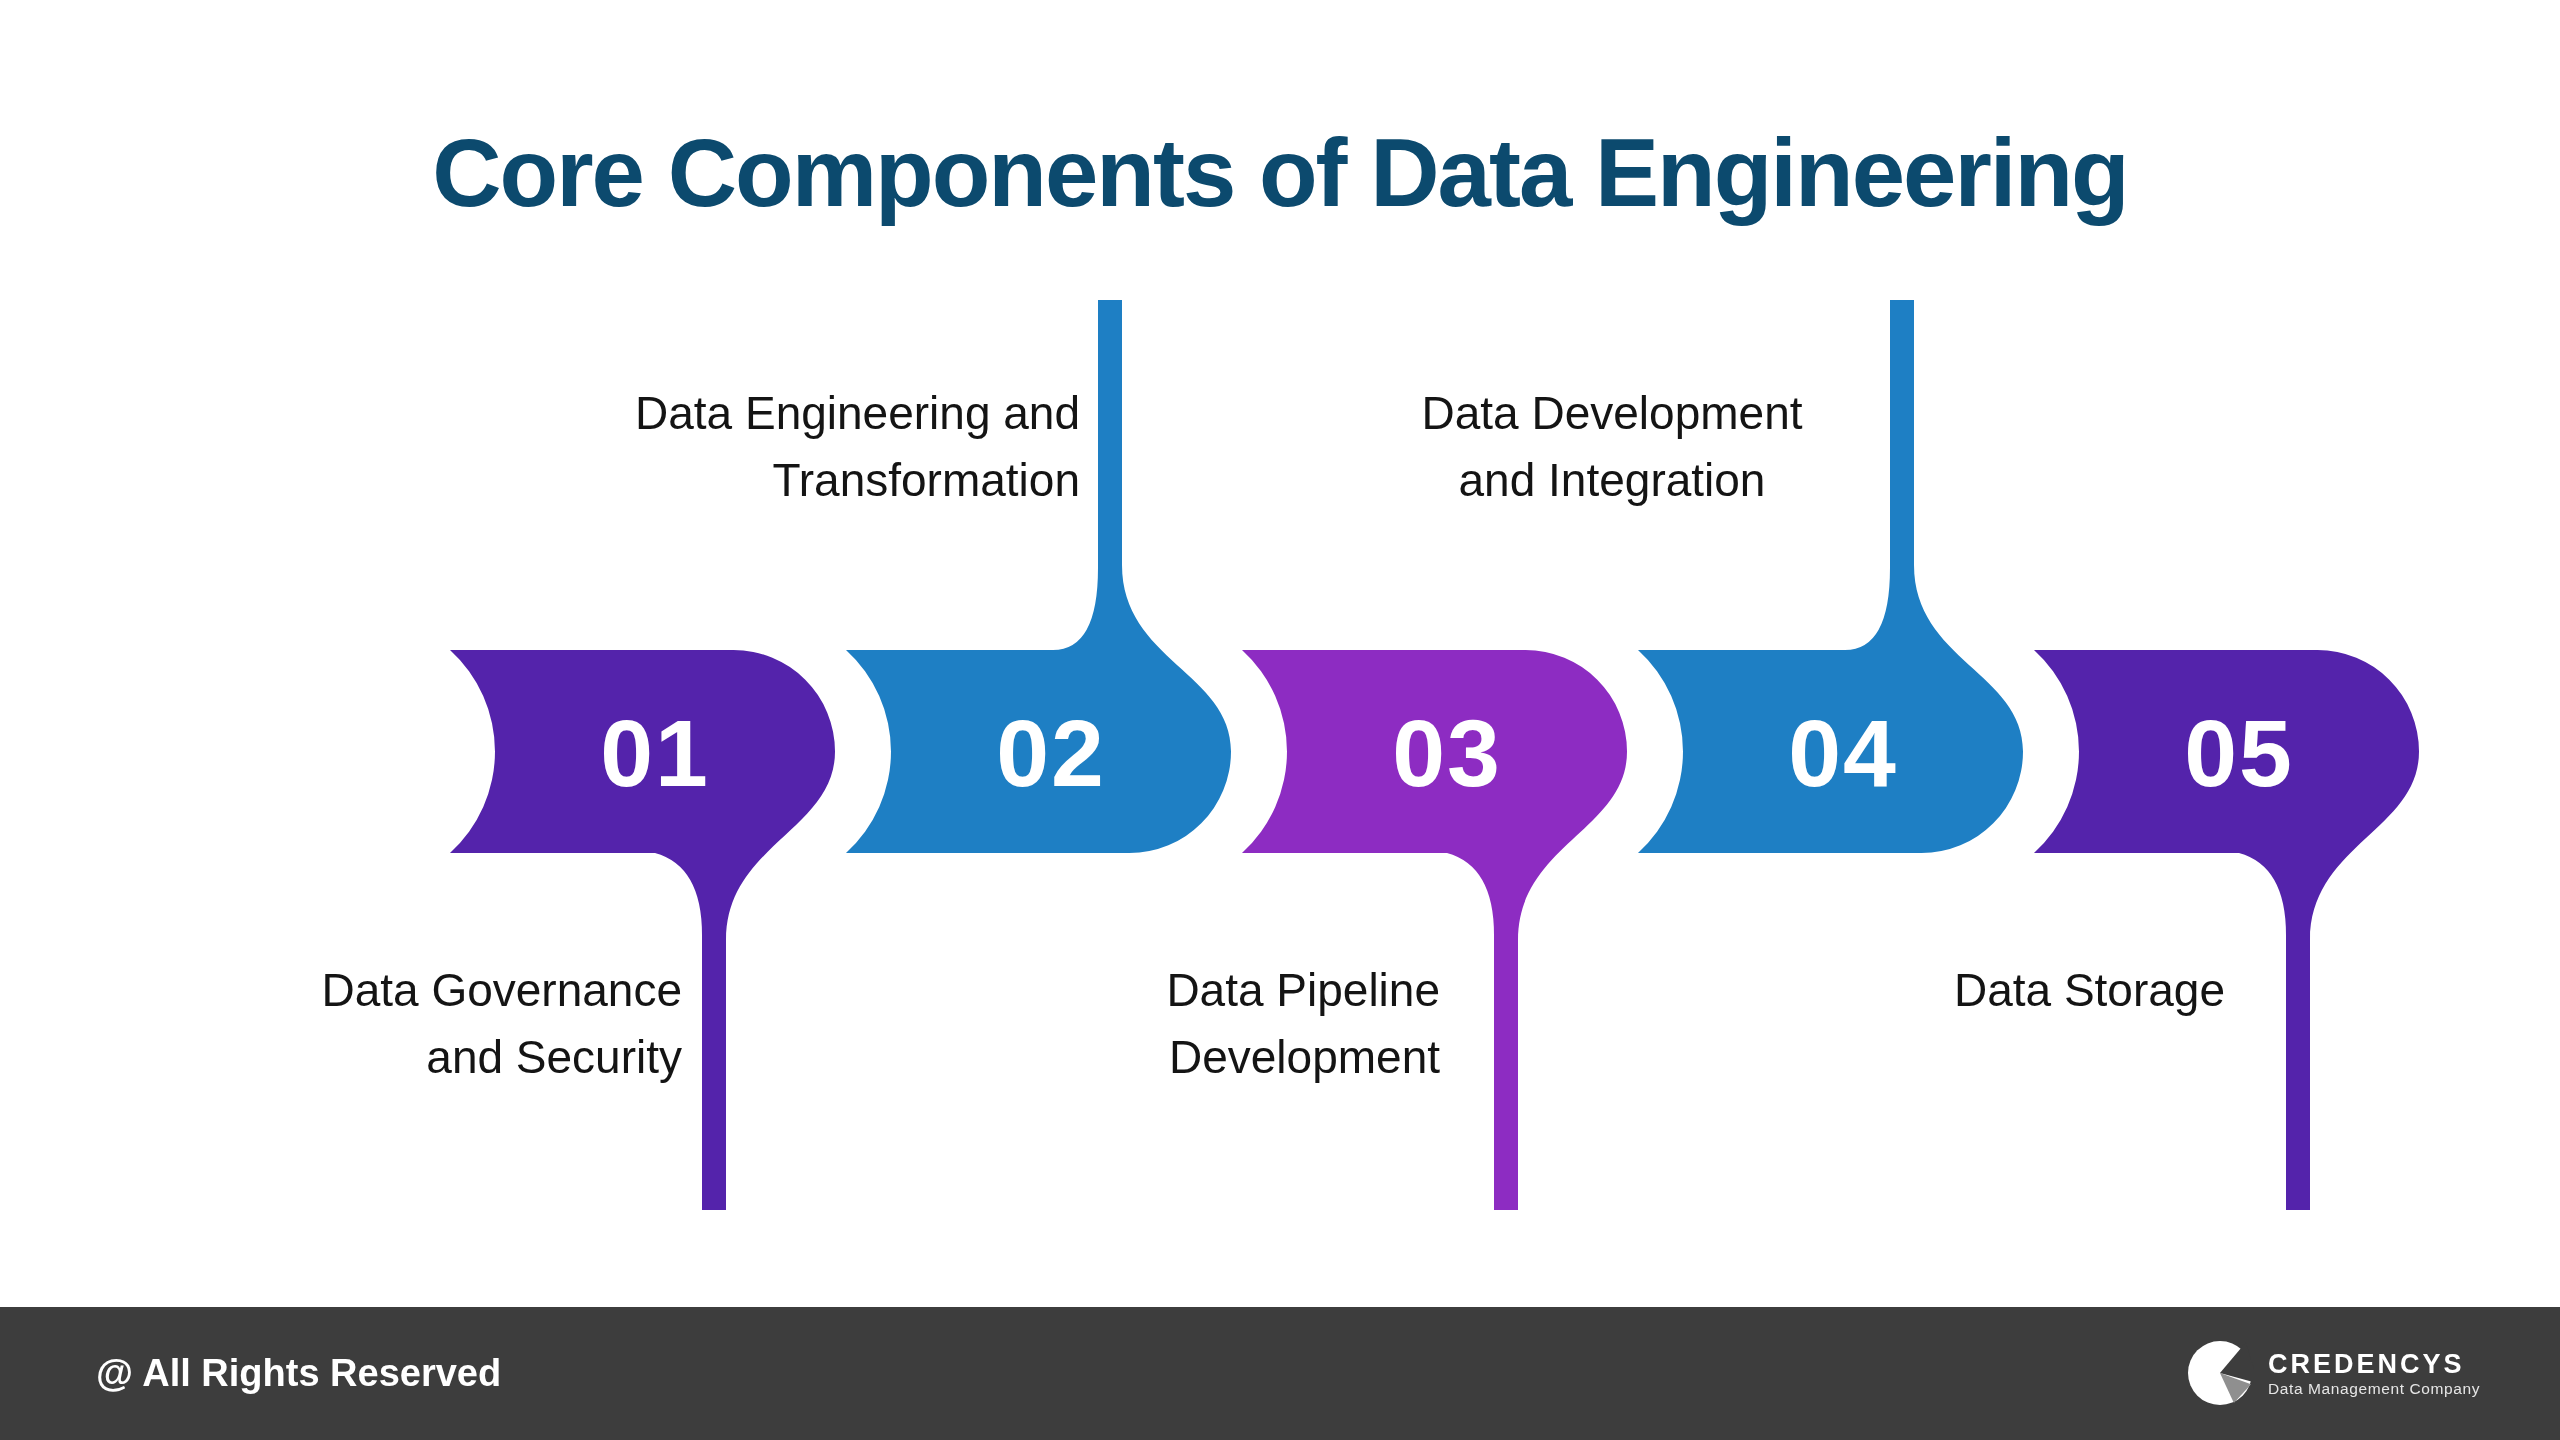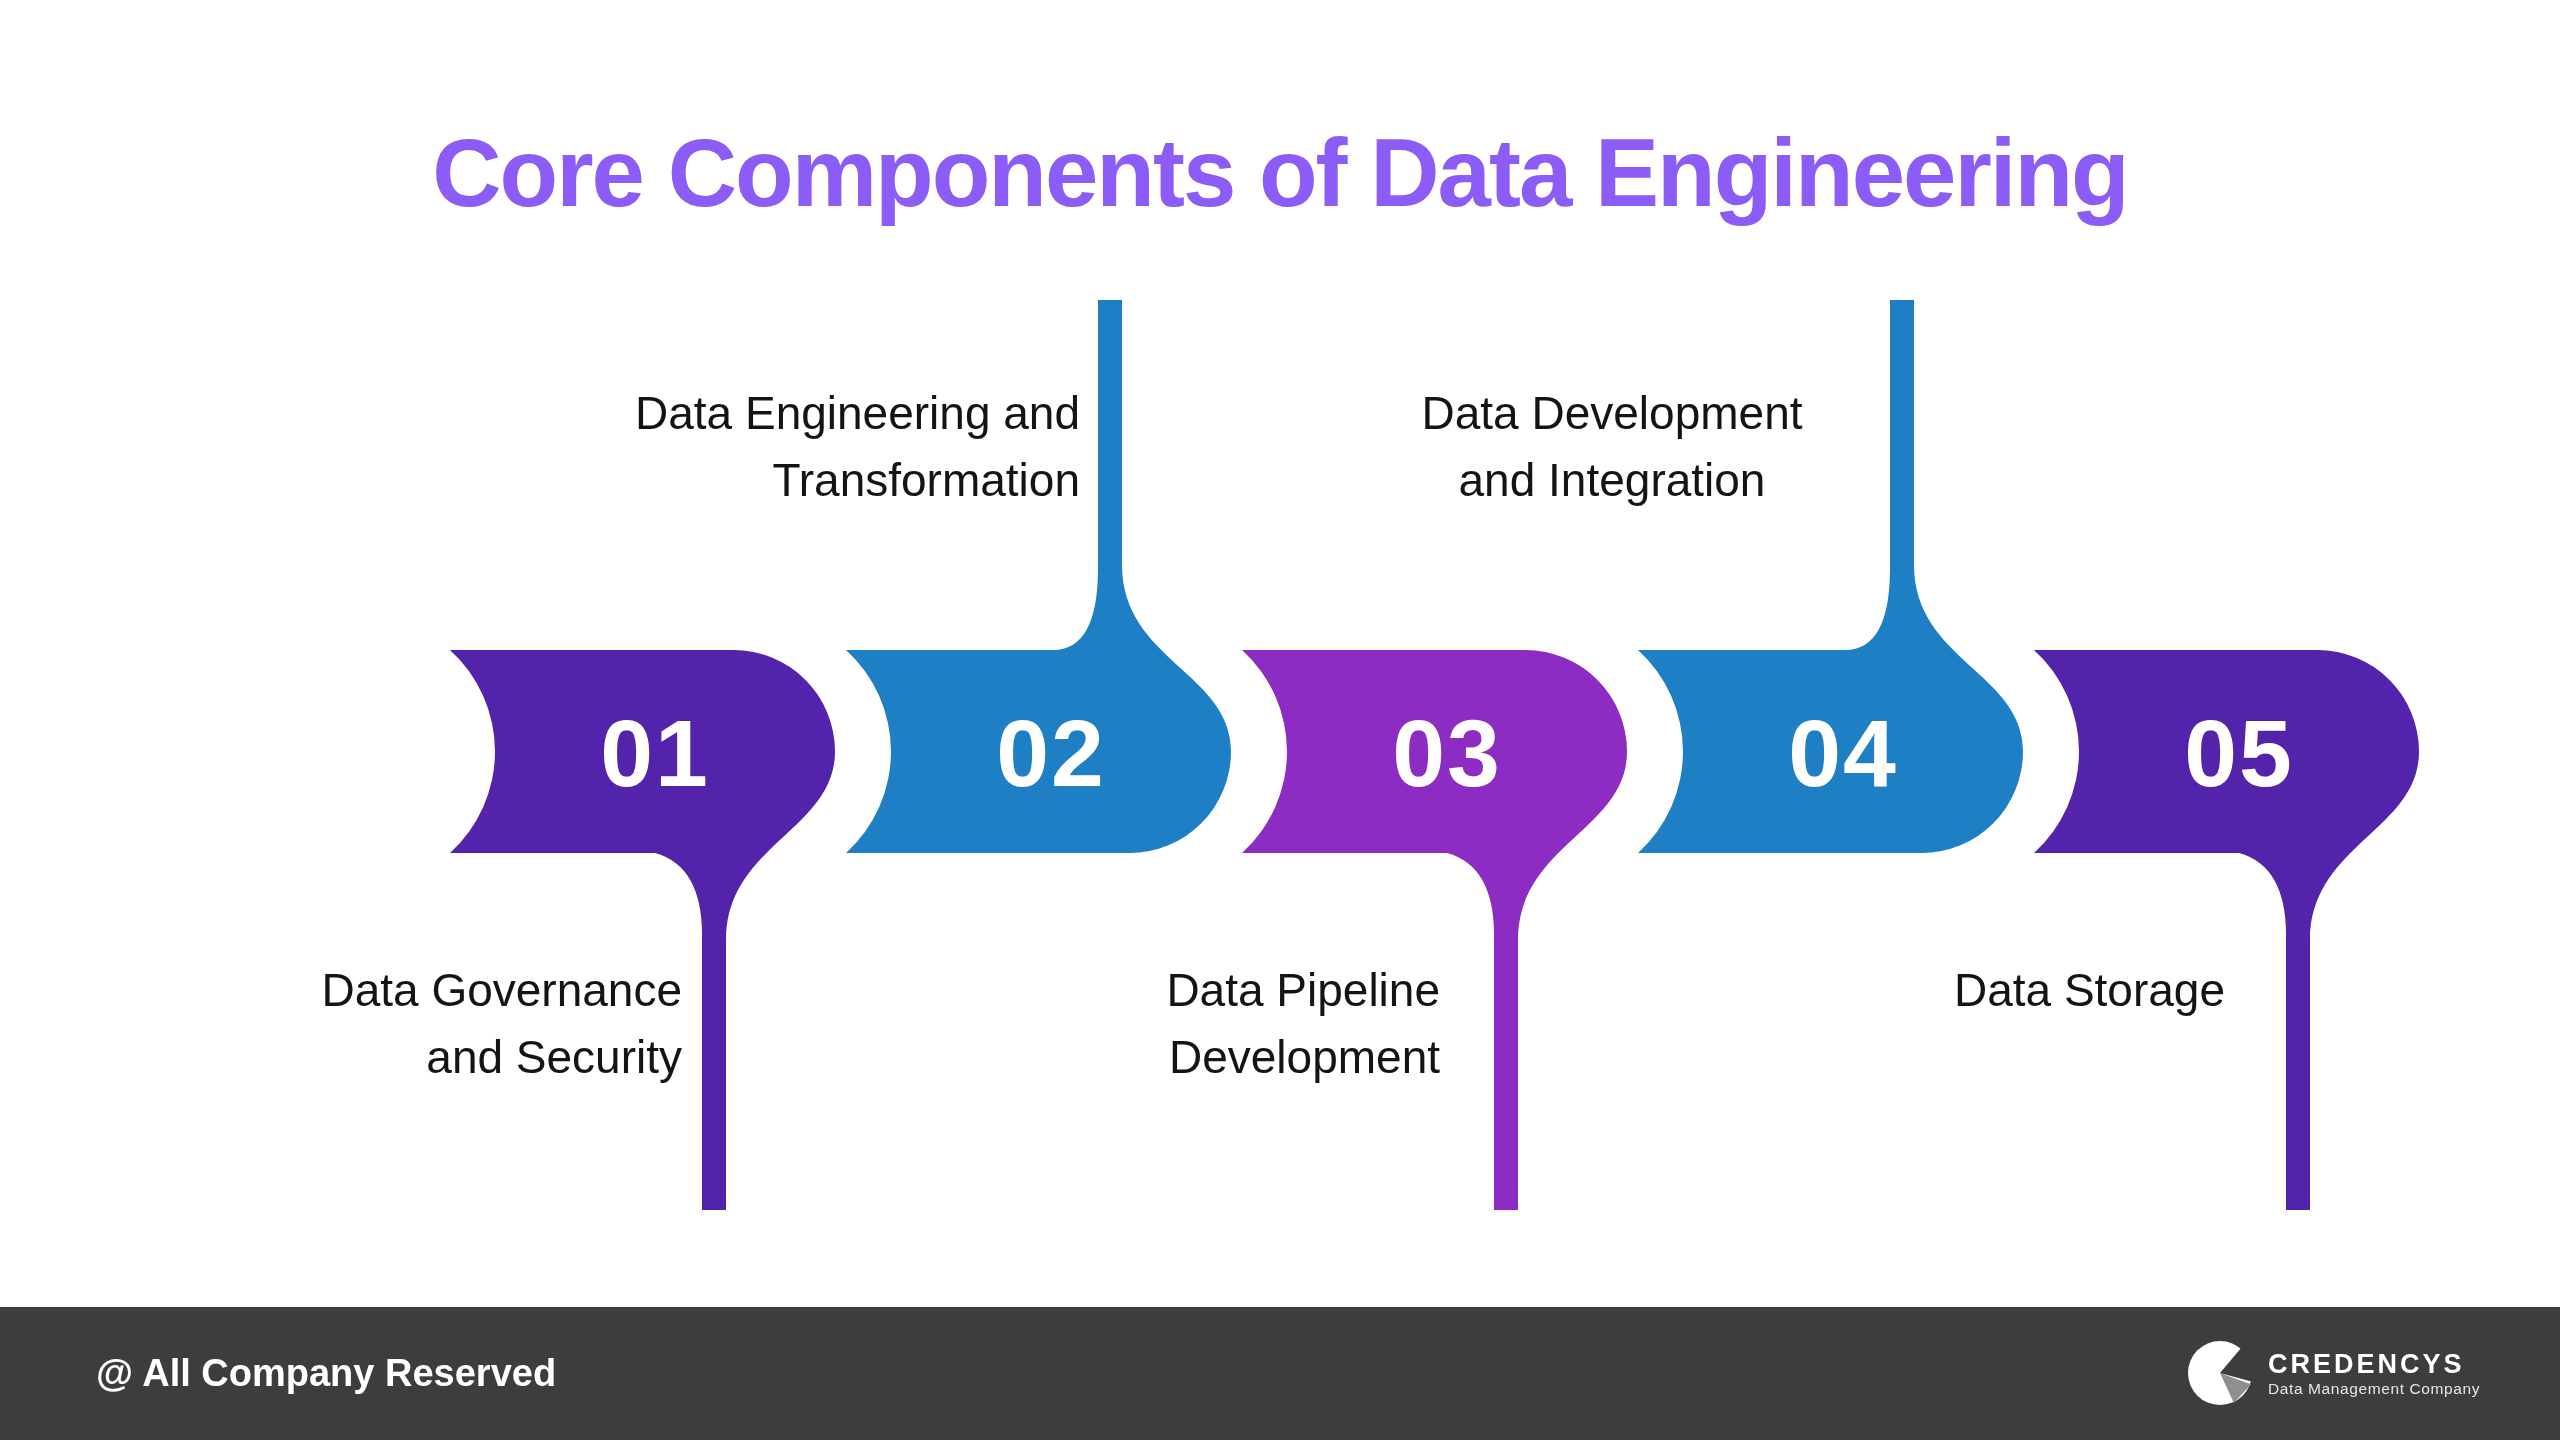--- a/index.html
+++ b/index.html
@@ -10,21 +10,21 @@
     font-family:"Liberation Sans", sans-serif;
     overflow:hidden;
   }
   .page-title{
     position:absolute;
     left:0;top:118px;width:2560px;
     text-align:center;
     font-size:96px;
     font-weight:800;
     letter-spacing:-2px;
-    color:#8b5cf6;
+    color:#0c4a6e;
   }
   .ribbon-svg{
     position:absolute;left:0;top:0;width:2560px;height:1440px;
   }
   .seg-number{
     font-family:"Liberation Sans", sans-serif;
     font-size:95px;
     font-weight:800;
     letter-spacing:2px;
     fill:#ffffff;
@@ -121,21 +121,21 @@
   </div>
   <div class="step-label align-right label-1">
     <span>Data Governance</span>
     <span>and Security</span>
   </div>
   <div class="step-label align-right label-5">
     <span>Data Storage</span>
   </div>
 
   <div class="footer">
-    <div class="copyright">@ All Company Reserved</div>
+    <div class="copyright">@ All Rights Reserved</div>
     <div class="brand">
       <svg class="brand-mark" viewBox="0 0 66 78" aria-hidden="true">
         <circle cx="32" cy="38" r="32" fill="#ffffff"></circle>
         <path d="M32,38 L63,49.3 L45.9,67.9 Z" fill="#8f8f8f"></path>
         <path d="M32,38 L57.7,7.4 L70.6,48.4 Z" fill="#3d3d3d"></path>
       </svg>
       <div class="brand-text">
         <div class="brand-name">CREDENCYS</div>
         <div class="brand-tagline">Data Management Company</div>
       </div>

